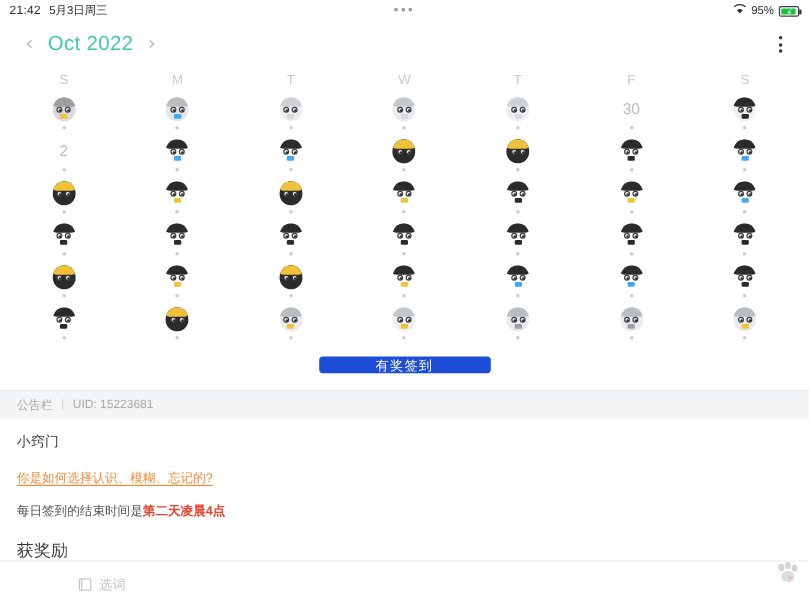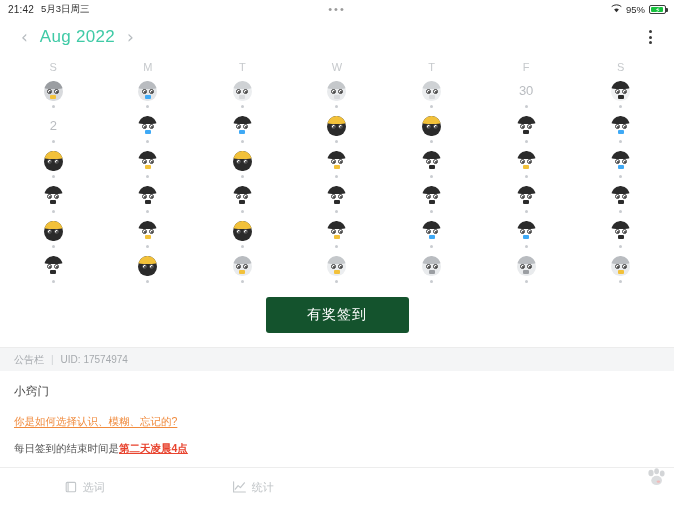--- a/index.html
+++ b/index.html
@@ -232,25 +232,25 @@
 
   
   .checkin-wrap {
     flex: 0 0 auto;
     display: flex;
     justify-content: center;
     padding: 9px 0 14px 0;
   }
   .checkin-btn {
     width: 143px;
-    height: 36px;
+    height: 14px;
     border-radius: 3px;
-    background: #14532d;
+    background: #1d4ed8;
     color: #ffffff;
-    font-size: 14px;
+    font-size: 11px;
     display: flex;
     align-items: center;
     justify-content: center;
     letter-spacing: 1px;
     cursor: pointer;
     border: none;
     font-family: "Liberation Sans", "DejaVu Sans", sans-serif;
   }
 
   
@@ -292,21 +292,20 @@
     cursor: pointer;
   }
   .c-line {
     font-size: 10.5px;
     color: #555;
     margin-bottom: 14px;
   }
   .c-strong {
     color: #e8432e;
     font-weight: bold;
-    text-decoration: underline;
   }
   .c-sub {
     font-size: 14px;
     color: #3d3d3d;
     letter-spacing: 0.3px;
   }
 
   
   .tabbar {
     flex: 0 0 38px;
@@ -373,21 +372,21 @@
       <span class="batt">
         <span class="batt-fill"></span>
         <span class="batt-bolt">⚡</span>
       </span>
     </div>
   </div>
 
   <div class="month-header">
     <div class="month-nav">
       <span class="chev">‹</span>
-      <span class="month-label">Aug 2022</span>
+      <span class="month-label">Oct 2022</span>
       <span class="chev">›</span>
     </div>
     <div class="kebab">
       <i></i>
         <i></i>
         <i></i>
     </div>
   </div>
 
   <div class="calendar">
@@ -944,50 +943,41 @@
       </div>
   </div>
 
   <div class="checkin-wrap">
     <button class="checkin-btn">有奖签到</button>
   </div>
 
   <div class="notice-bar">
     <span>公告栏</span>
     <span class="notice-sep">|</span>
-    <span>UID: 17574974</span>
+    <span>UID: 15223681</span>
   </div>
 
   <div class="content">
     <div class="c-title">小窍门</div>
     <a class="c-link">你是如何选择认识、模糊、忘记的?</a>
     <div class="c-line">
       <span>每日签到的结束时间是</span><span class="c-strong">第二天凌晨4点</span>
     </div>
     <div class="c-sub">获奖励</div>
   </div>
 
   <div class="tabbar">
     <div class="tab">
       <span class="ti">
         <svg width="14" height="14" viewBox="0 0 14 14">
           <rect x="2.2" y="2.4" width="9.4" height="9.4" rx="1" fill="none" stroke="#c3c7ca" stroke-width="1.1"></rect>
           <path d="M4.1 2.4 V11.8" stroke="#c3c7ca" stroke-width="1.1"></path>
         </svg>
       </span>
       <span>选词</span>
-    </div>
-    <div class="tab">
-      <span class="ti">
-        <svg width="15" height="14" viewBox="0 0 15 14">
-          <path d="M1.6 1.8 V12 H13.4" fill="none" stroke="#c3c7ca" stroke-width="1.1" stroke-linecap="round"></path>
-          <path d="M3.3 9.2 L6.1 5.6 L8.4 7.6 L12.4 2.8" fill="none" stroke="#c3c7ca" stroke-width="1.2" stroke-linecap="round" stroke-linejoin="round"></path>
-        </svg>
-      </span>
-      <span>统计</span>
     </div>
   </div>
 
   <div class="watermark">
     <span class="wm-mark">
       <svg width="22" height="20" viewBox="0 0 22 20">
         <ellipse cx="5" cy="5" rx="2.6" ry="3.2" fill="#b9bcc0"></ellipse>
         <ellipse cx="10.6" cy="3.2" rx="2.4" ry="3" fill="#b9bcc0"></ellipse>
         <ellipse cx="16.2" cy="5.4" rx="2.4" ry="3" fill="#b9bcc0"></ellipse>
         <ellipse cx="10.6" cy="12.4" rx="5.4" ry="4.6" fill="#c6c9cc"></ellipse>

